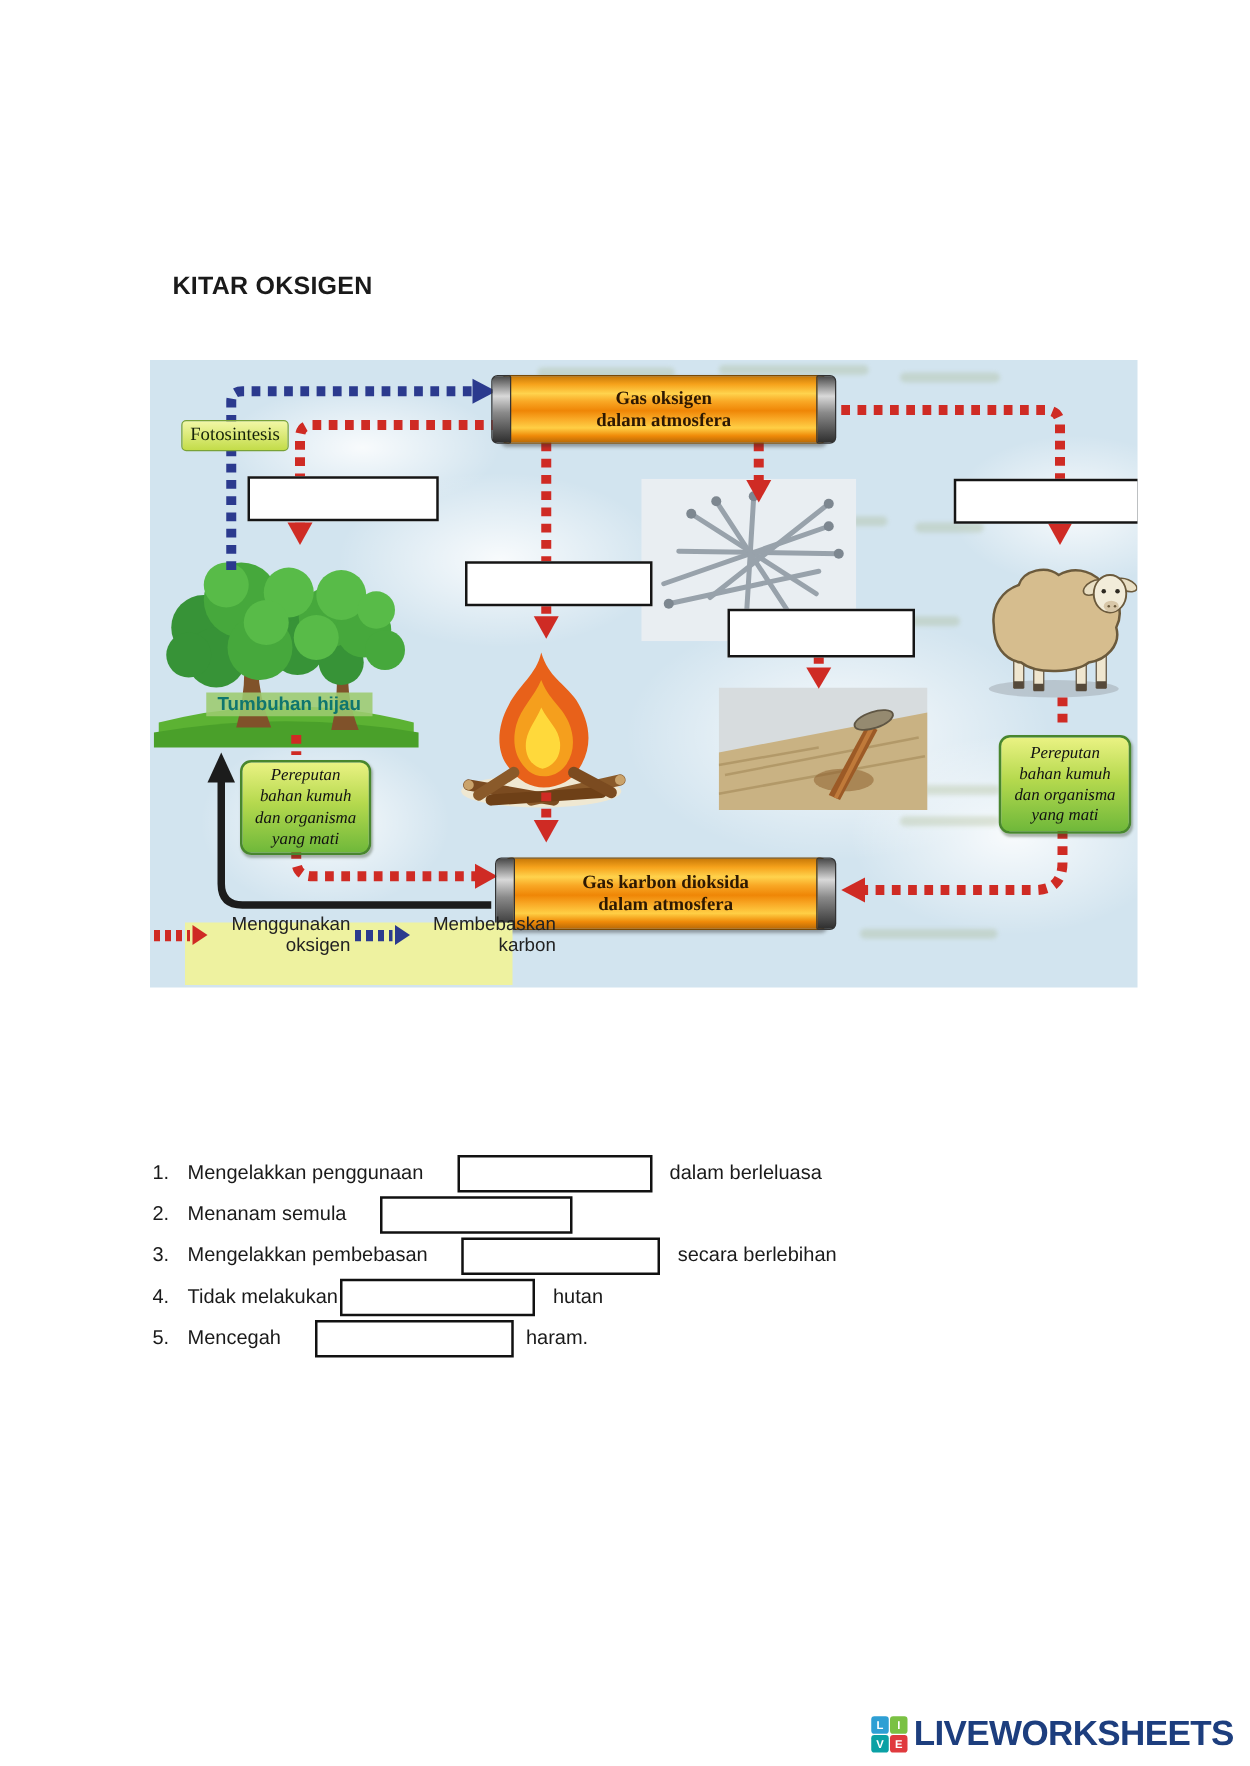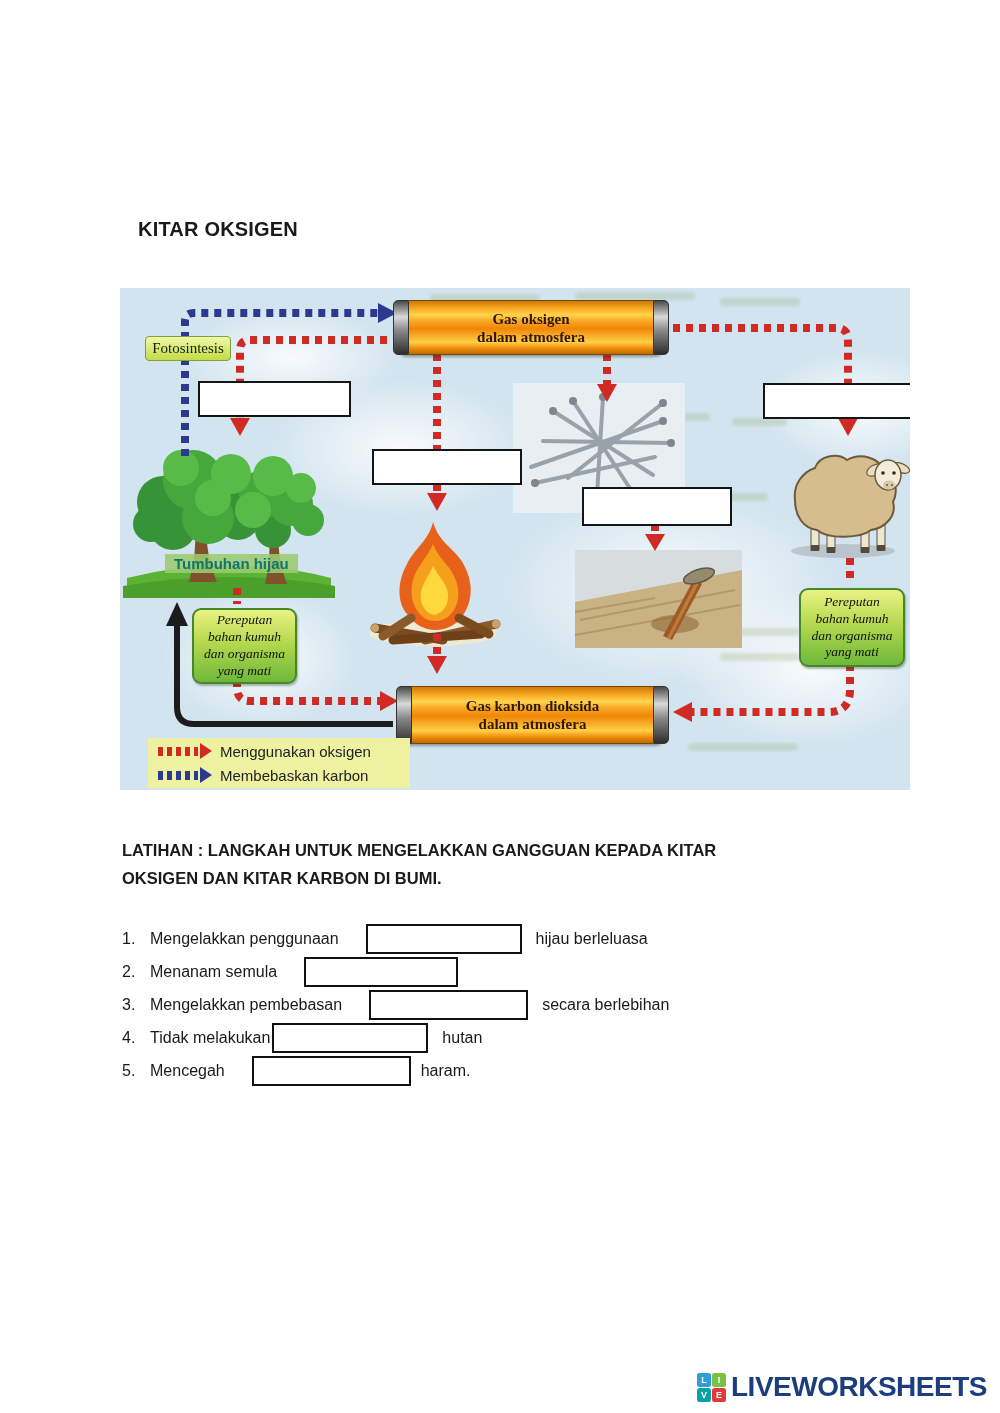--- a/index.html
+++ b/index.html
@@ -36,22 +36,22 @@
   .greenbox span{display:block;}
 
   .foto{position:absolute;display:flex;align-items:center;justify-content:center;
         background:linear-gradient(180deg,#f2f7a6,#c3dc49);border:1.5px solid #79a238;border-radius:4px;
         font-family:"Liberation Serif",serif;font-size:15px;color:#15230a;}
   .tumb{position:absolute;background:rgba(156,203,112,.88);color:#0f766e;font-weight:bold;
         font-size:15px;padding:1px 9px;}
 
   .ansbox{position:absolute;background:#ffffff;border:2px solid #151515;}
 
-  .legend{position:absolute;background:#eef2a0;display:flex;flex-direction:column;justify-content:center;
-          gap:4px;padding-left:10px;font-size:15px;color:#222;}
+  .legend{position:absolute;background:#eef2a0;display:flex;flex-direction:row;justify-content:center;
+          gap:4px;padding-left:10px;font-size:15px;color:#222;text-align:right;}
   .legend-row{display:flex;align-items:center;height:20px;}
   .dashline{width:40px;height:9px;margin-right:2px;}
   .dash-red{background:repeating-linear-gradient(90deg,#cf2b24 0 5px,rgba(0,0,0,0) 5px 9px);}
   .dash-blue{background:repeating-linear-gradient(90deg,#2b3a8e 0 5px,rgba(0,0,0,0) 5px 9px);}
   .tri{width:0;height:0;border-top:8px solid transparent;border-bottom:8px solid transparent;margin-right:8px;}
   .tri-red{border-left:12px solid #cf2b24;}
   .tri-blue{border-left:12px solid #2b3a8e;}
 
   
   .ex-head{position:absolute;left:122px;top:836px;width:740px;font-size:16.5px;font-weight:bold;line-height:28px;}
@@ -296,30 +296,29 @@
       </div>
       <div class="legend-row">
         <span class="dashline dash-blue"></span>
         <span class="tri tri-blue"></span>
         <span>Membebaskan karbon</span>
       </div>
     </div>
   </div>
 
   <div class="ex-head">
-    <span>LATIHAN : LANGKAH UNTUK MENGELAKKAN GANGGUAN KEPADA KITAR</span><br>
-    <span>OKSIGEN DAN KITAR KARBON DI BUMI.</span>
+    <br>
   </div>
 
   <div class="ex-list">
     <div class="ex-row">
       <span class="ex-num">1.</span>
       <span class="ex-before">Mengelakkan penggunaan</span>
       <input class="ans-input" style="width: 142px;" type="text" value="">
-      <span class="ex-after">hijau berleluasa</span>
+      <span class="ex-after">dalam berleluasa</span>
     </div>
     <div class="ex-row">
       <span class="ex-num">2.</span>
       <span class="ex-before">Menanam semula</span>
       <input class="ans-input" style="width: 140px;" type="text" value="">
       <span class="ex-after"></span>
     </div>
     <div class="ex-row">
       <span class="ex-num">3.</span>
       <span class="ex-before">Mengelakkan pembebasan</span>

